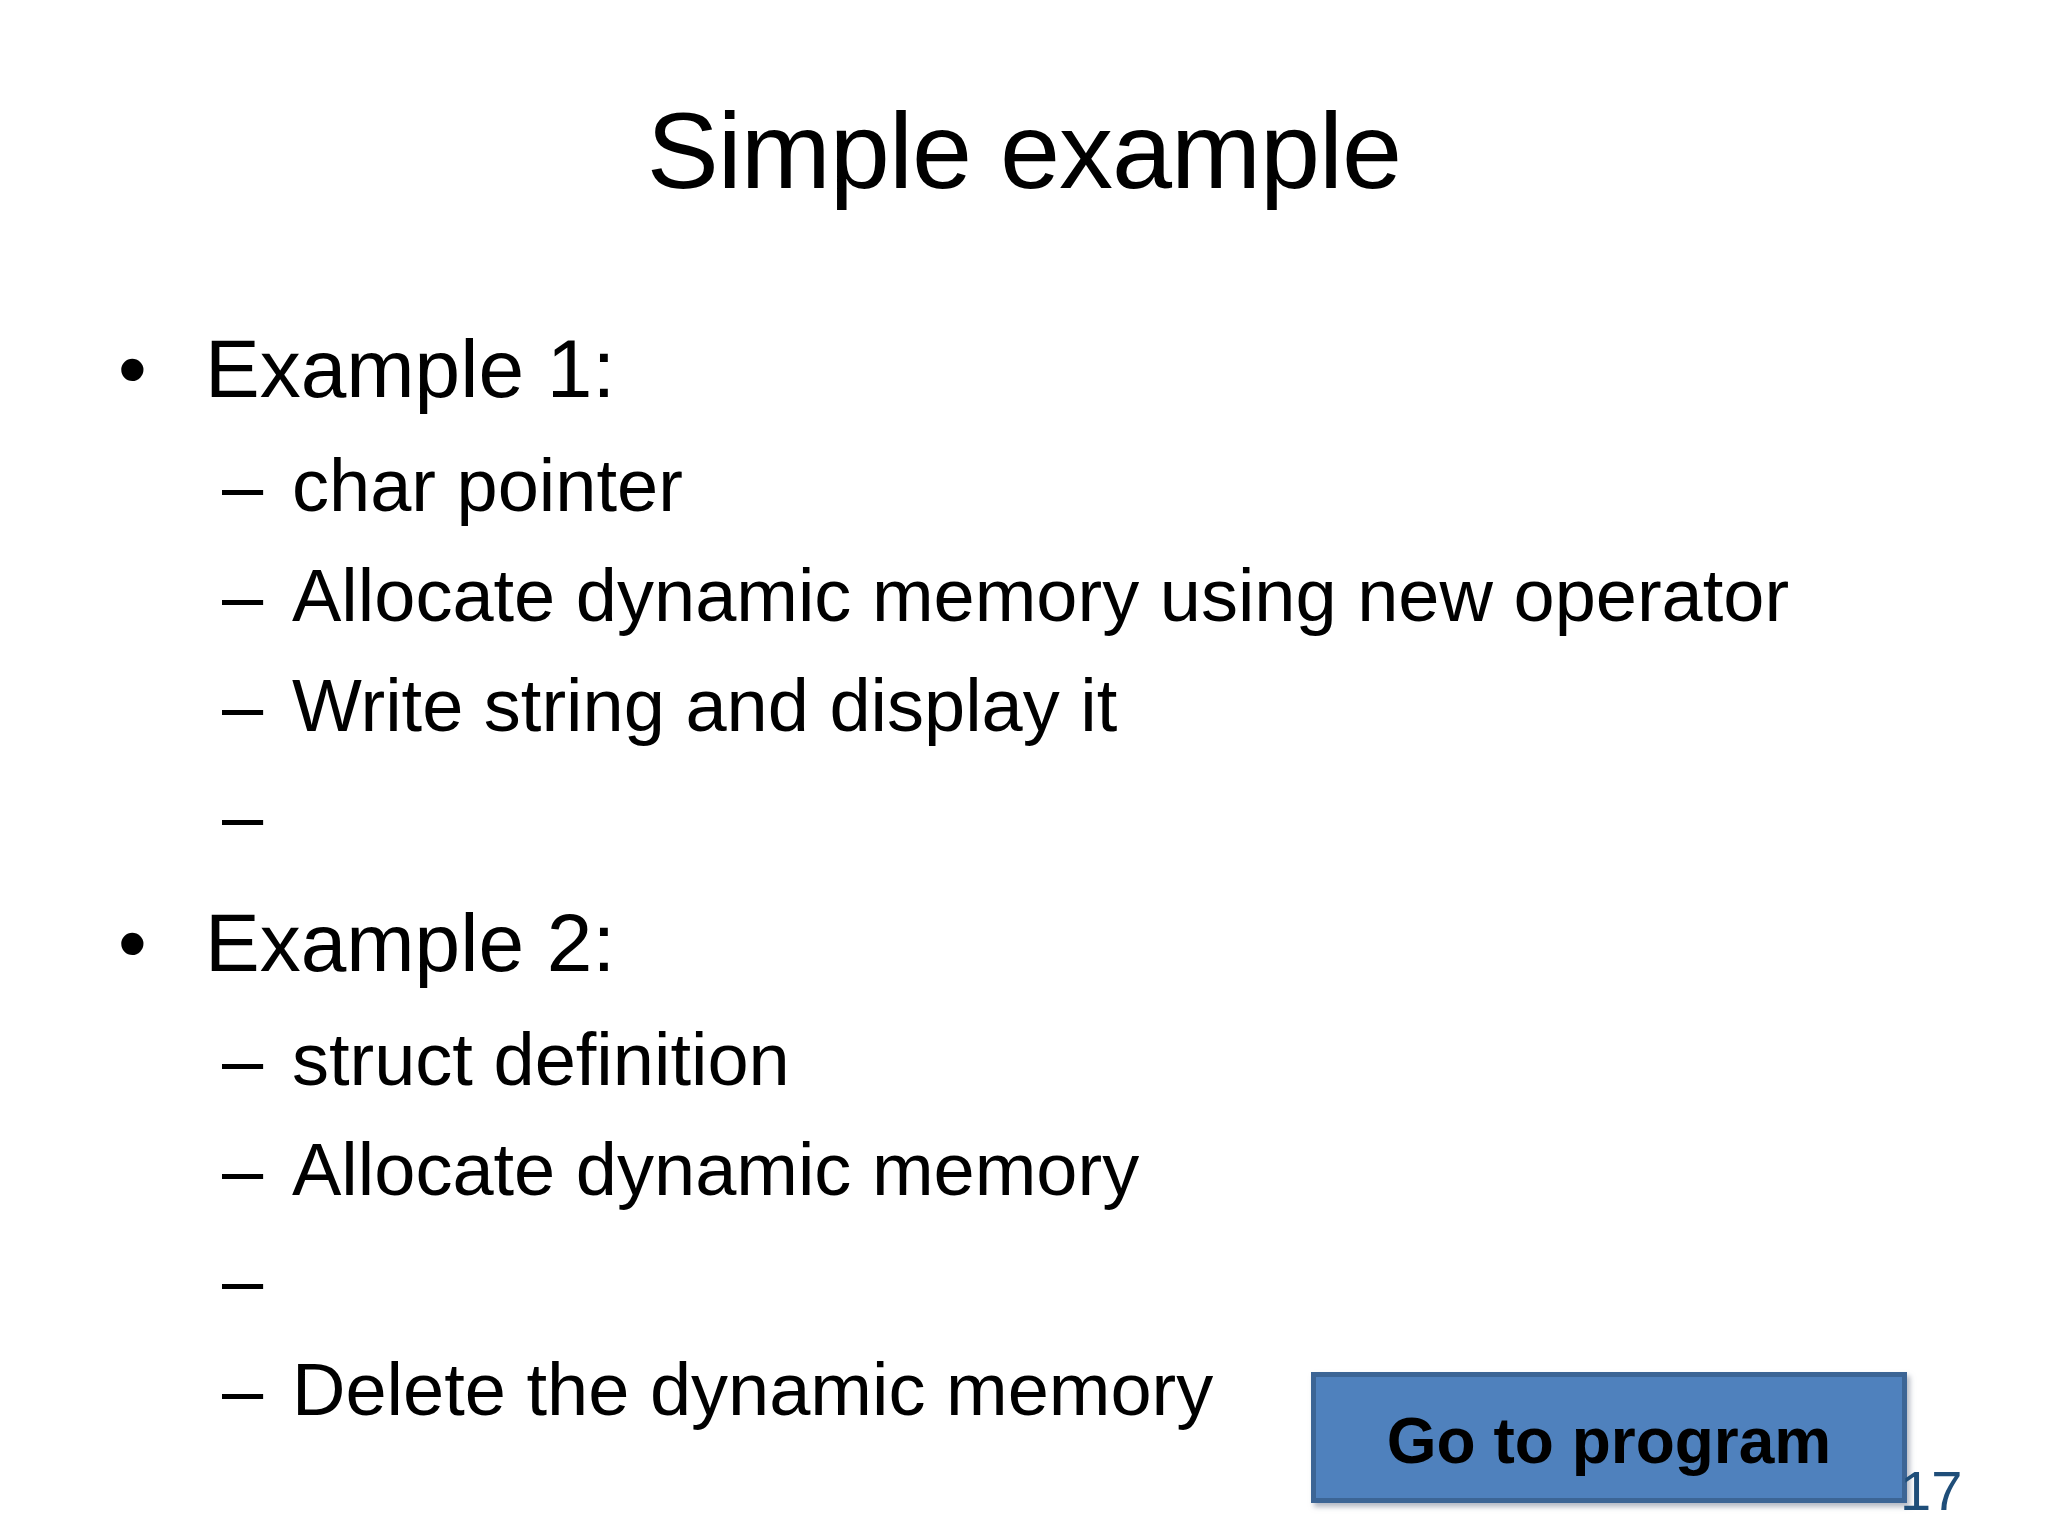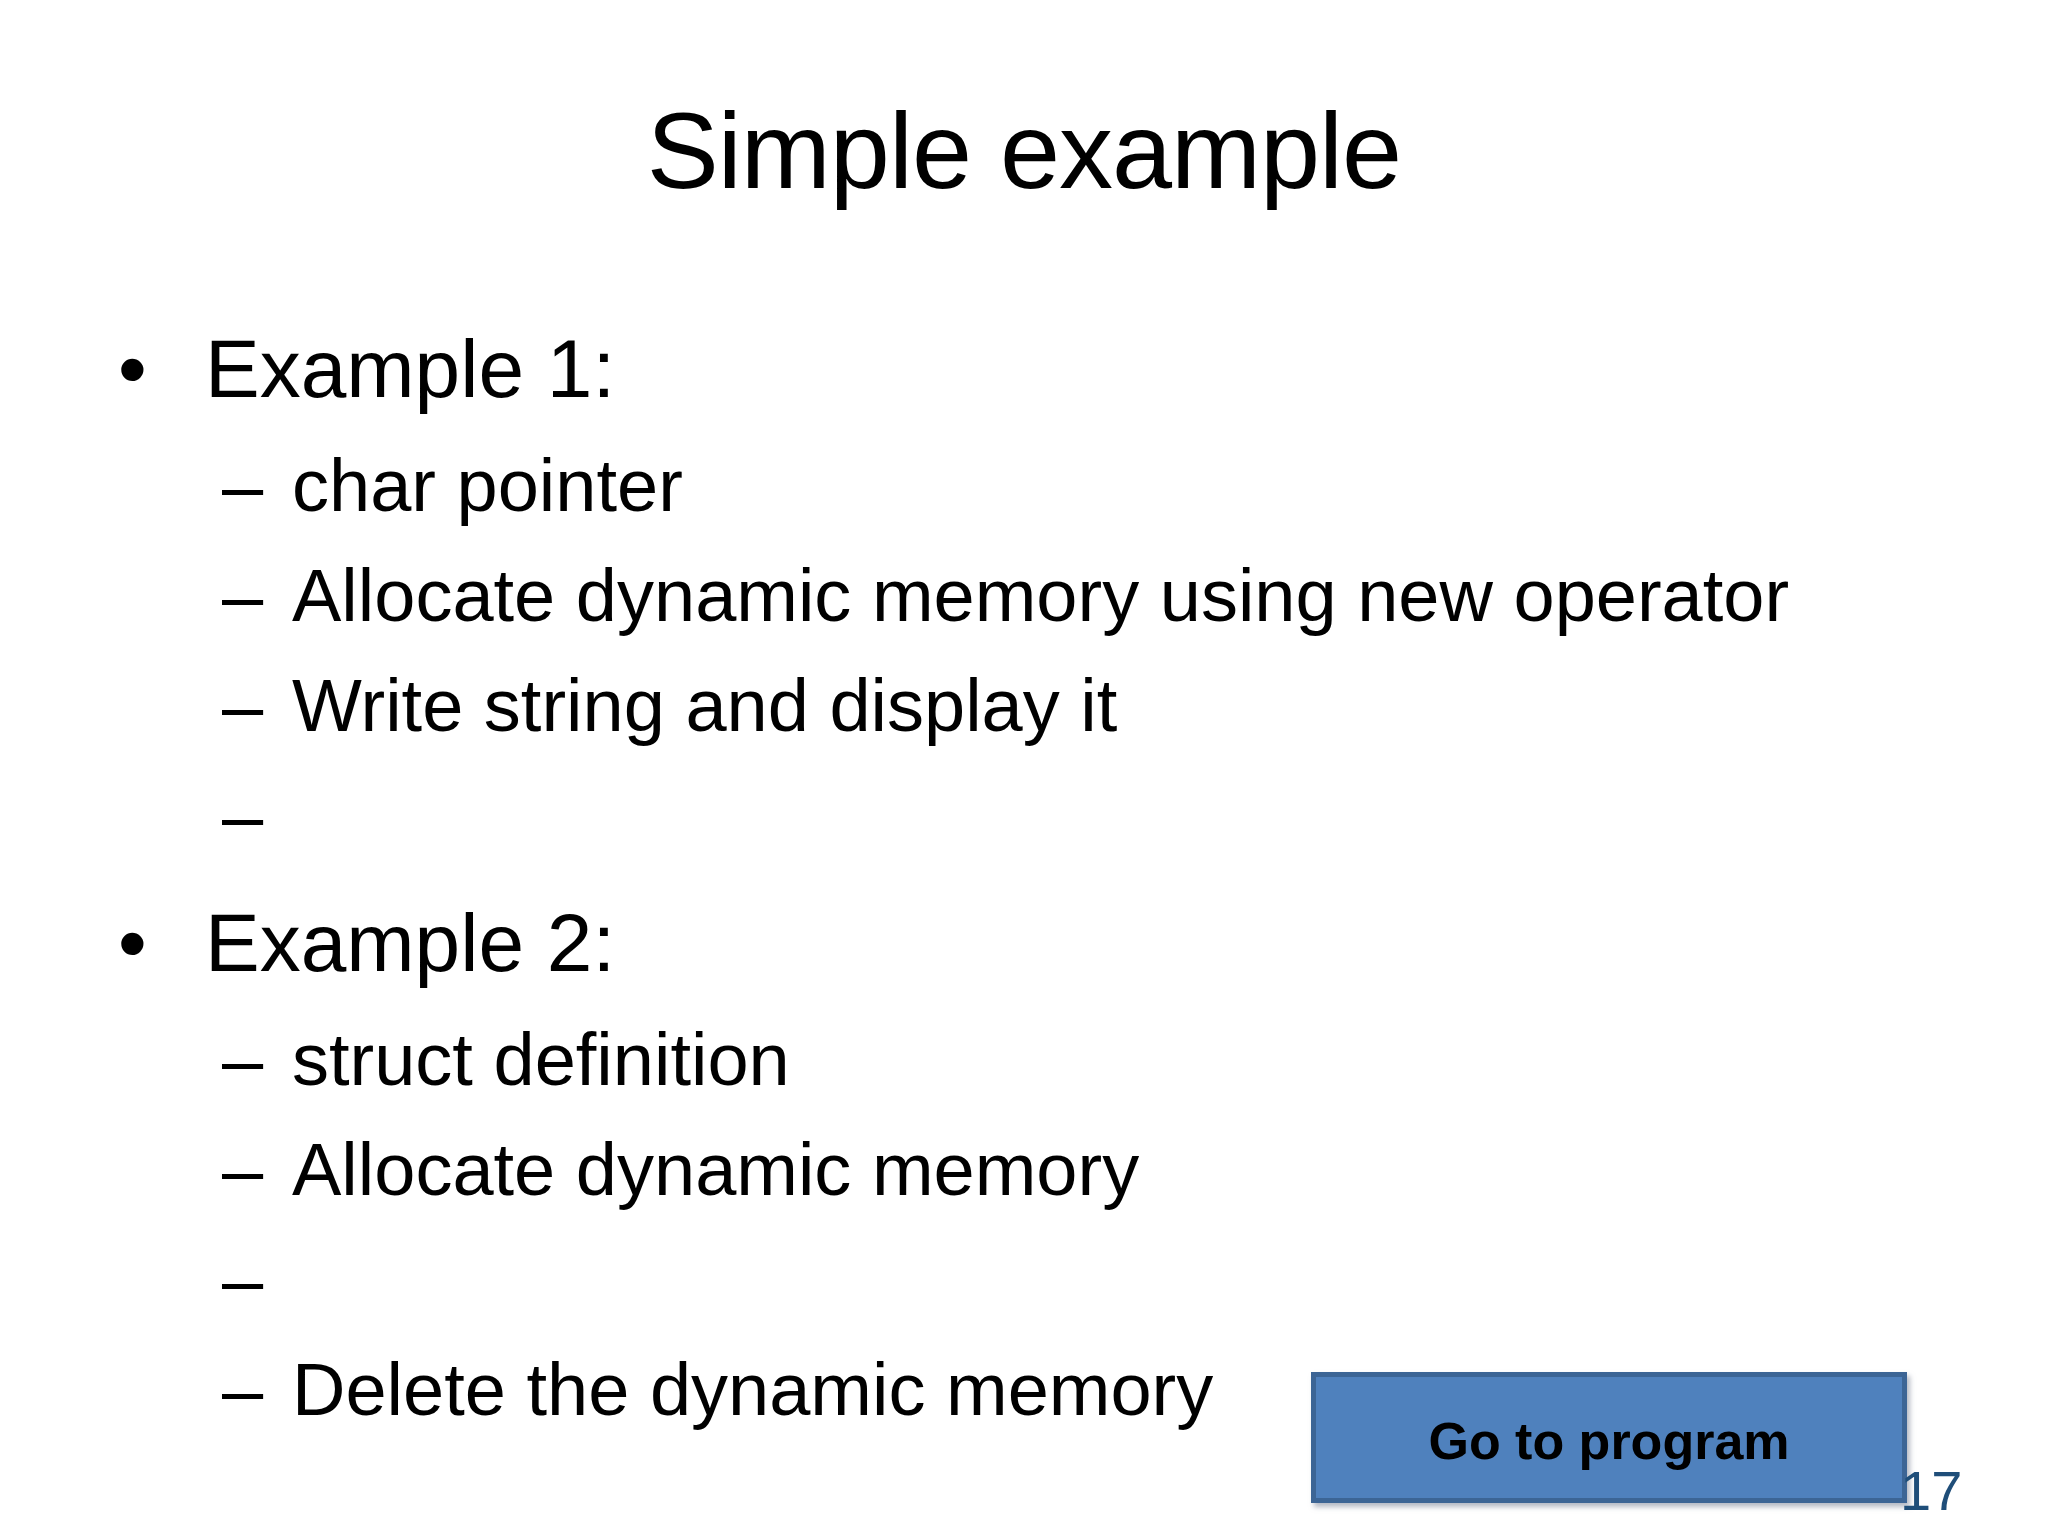--- a/index.html
+++ b/index.html
@@ -72,21 +72,21 @@
     height: 131px;
     background: #4f81bd;
     border: 5px solid #3c6595;
     box-shadow: 3px 4px 5px rgba(120, 130, 150, 0.55);
     display: flex;
     align-items: center;
     justify-content: center;
     cursor: pointer;
   }
   .go-button .label {
-    font-size: 52px;
+    font-size: 64px;
     font-weight: 700;
     color: #000000;
     padding-top: 6px;
     white-space: pre;
   }
   .page-number {
     position: absolute;
     left: 1900px;
     top: 1458px;
     font-size: 56px;

